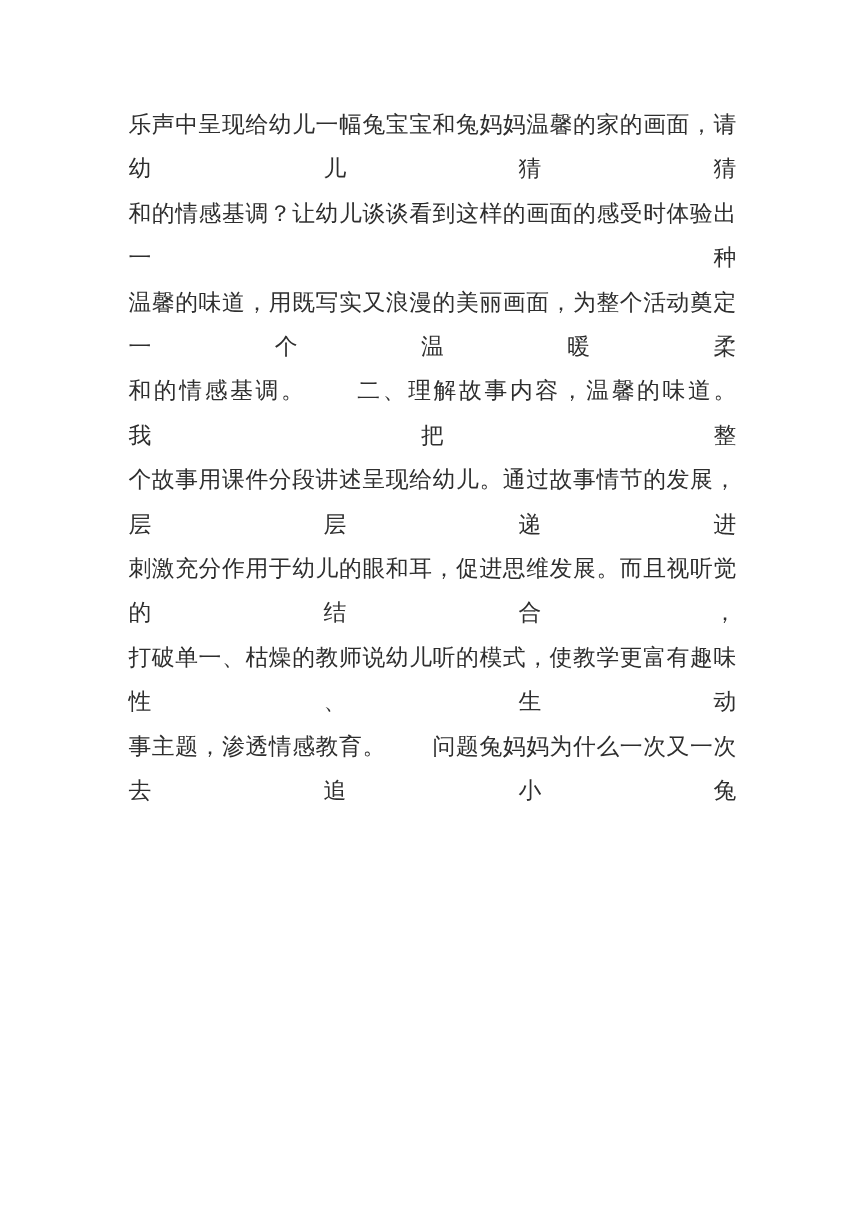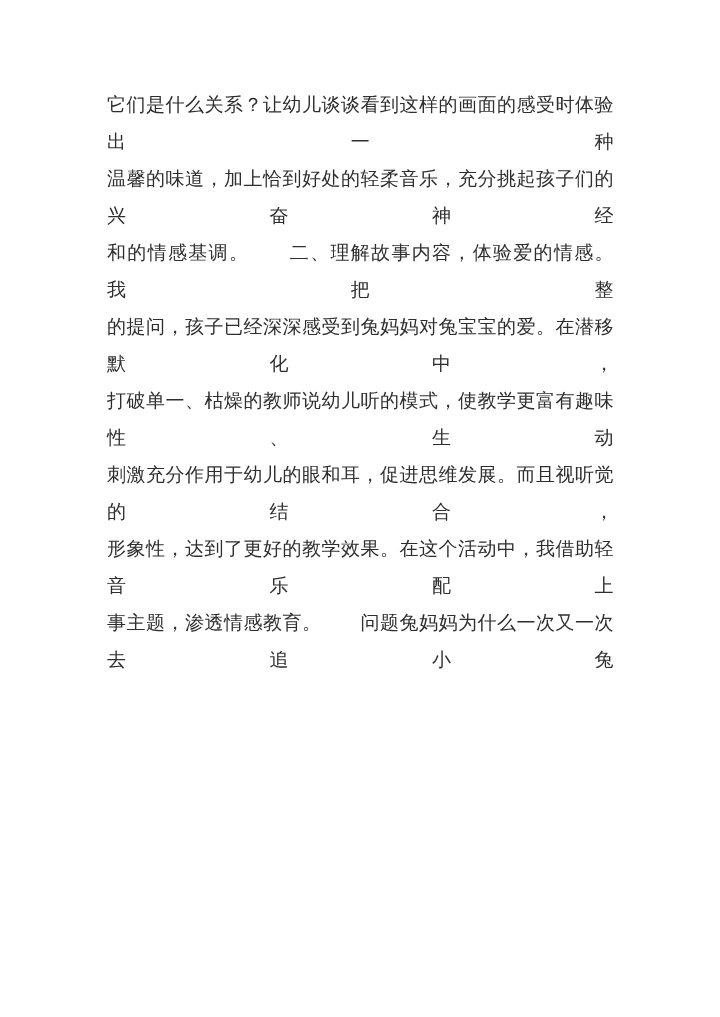--- a/index.html
+++ b/index.html
@@ -30,23 +30,23 @@
     text-align-last: justify;
     letter-spacing: 0.5px;
     font-weight: 400;
   }
 </style>
 </head>
 <body>
 
 <div class="page">
   <div class="text-block">
-    <p class="line">它们是什么关系？让幼儿谈谈看到这样的画面的感受时体验出一种</p>
-    <p class="line">温馨的味道，加上恰到好处的轻柔音乐，充分挑起孩子们的兴奋神经</p>
-    <p class="line">和的情感基调。　　二、理解故事内容，体验爱的情感。　　我把整</p>
-    <p class="line">的提问，孩子已经深深感受到兔妈妈对兔宝宝的爱。在潜移默化中，</p>
+    <p class="line">乐声中呈现给幼儿一幅兔宝宝和兔妈妈温馨的家的画面，请幼儿猜猜</p>
+    <p class="line">和的情感基调？让幼儿谈谈看到这样的画面的感受时体验出一种</p>
+    <p class="line">温馨的味道，用既写实又浪漫的美丽画面，为整个活动奠定一个温暖柔</p>
+    <p class="line">和的情感基调。　　二、理解故事内容，温馨的味道。　　我把整</p>
+    <p class="line">个故事用课件分段讲述呈现给幼儿。通过故事情节的发展，层层递进</p>
+    <p class="line">刺激充分作用于幼儿的眼和耳，促进思维发展。而且视听觉的结合，</p>
     <p class="line">打破单一、枯燥的教师说幼儿听的模式，使教学更富有趣味性、生动</p>
-    <p class="line">刺激充分作用于幼儿的眼和耳，促进思维发展。而且视听觉的结合，</p>
-    <p class="line">形象性，达到了更好的教学效果。在这个活动中，我借助轻音乐配上</p>
     <p class="line">事主题，渗透情感教育。　　问题兔妈妈为什么一次又一次去追小兔</p>
 
   </div>
 </div>
 
 </body></html>

